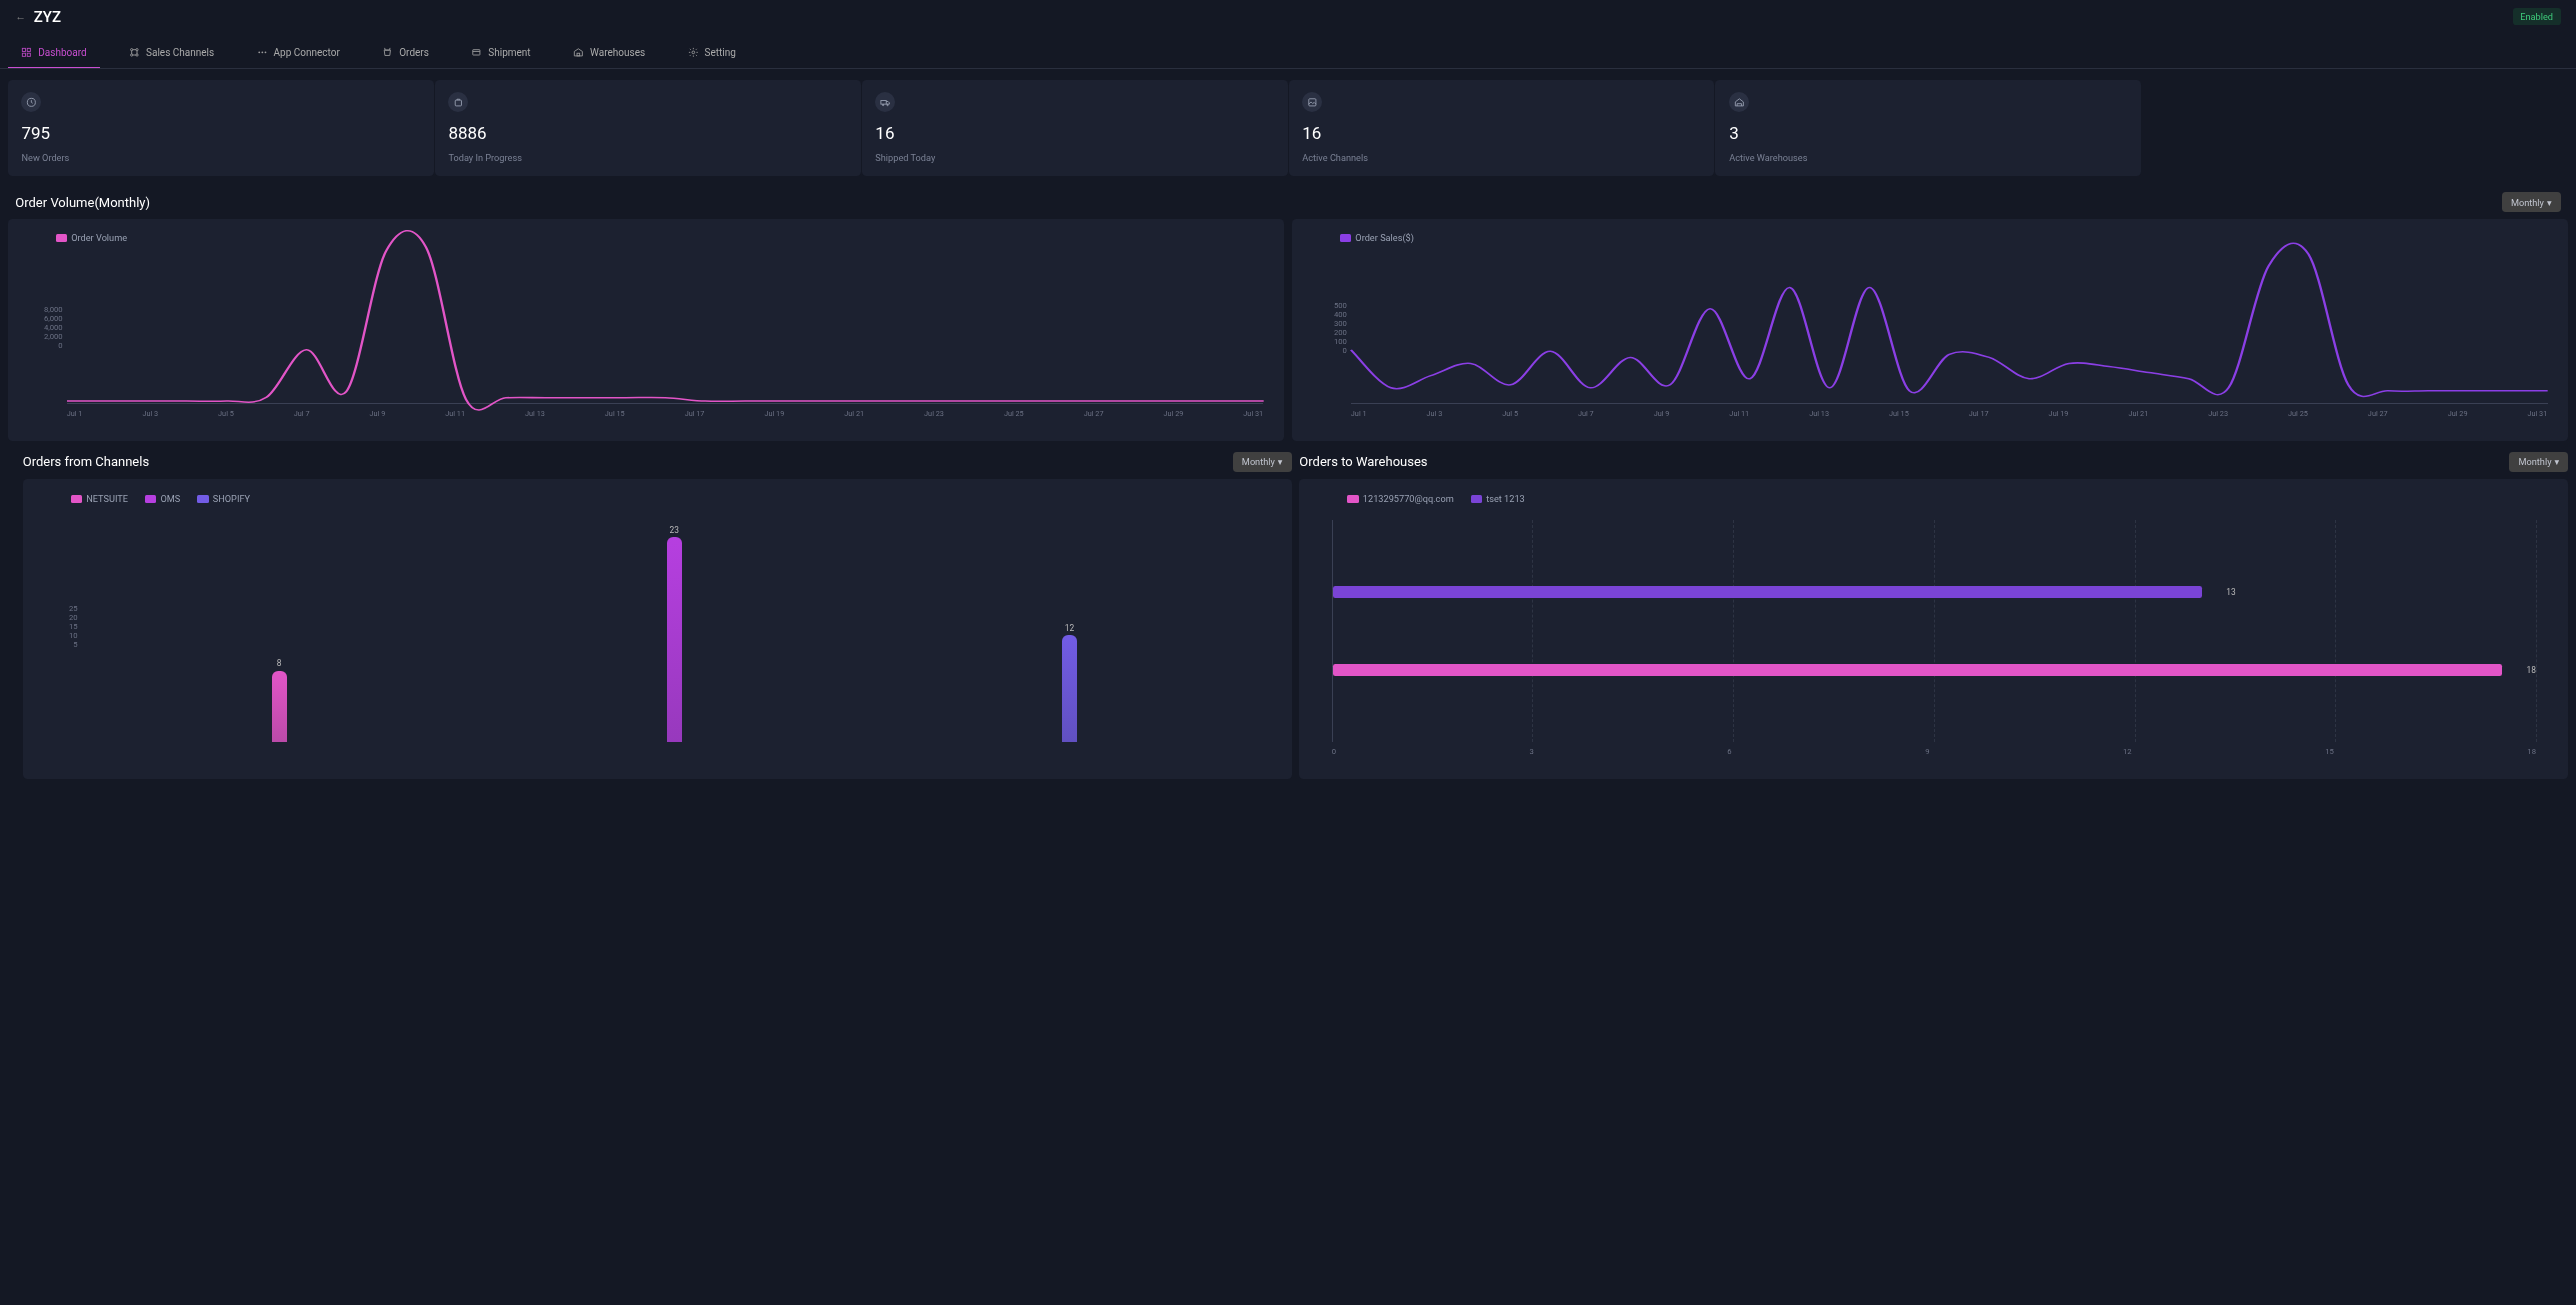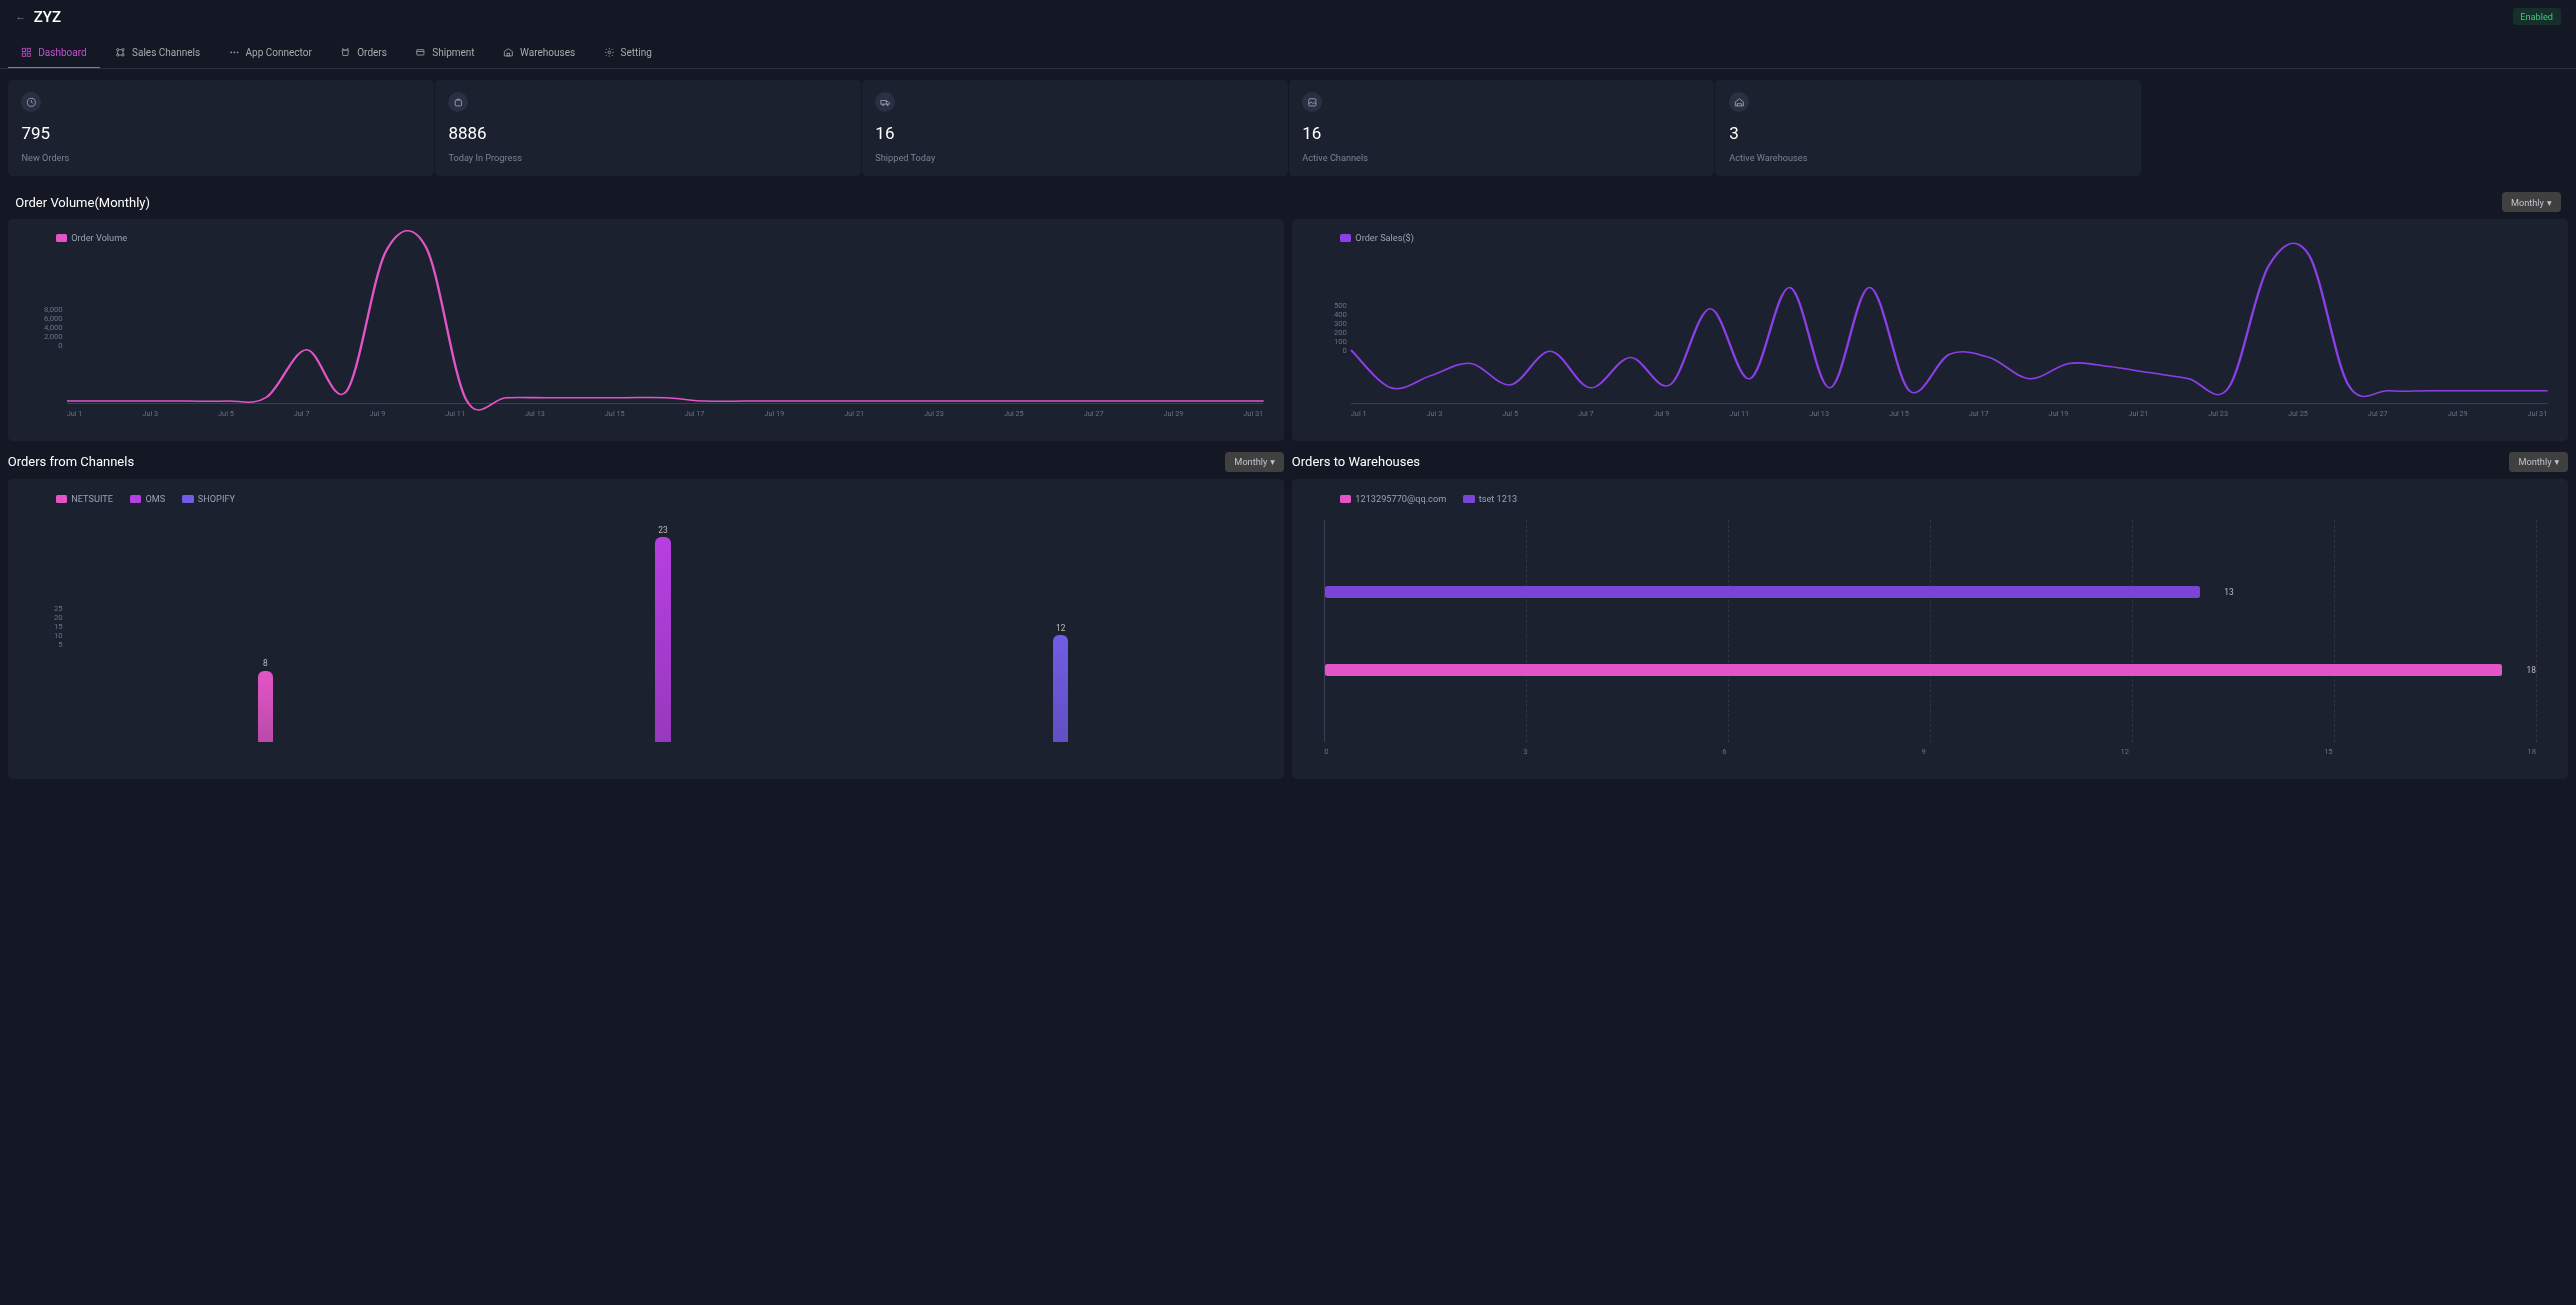--- a/index.html
+++ b/index.html
@@ -25,21 +25,21 @@
   .title { font-size: 15px; font-weight: 500; color: #fff; }
   .enabled-badge {
     background: rgba(30,180,80,0.15);
     color: #3ec97a;
     font-size: 9.2px;
     padding: 3.1px 7.7px;
     border-radius: 3.1px;
   }
   .tabs {
     display: flex;
-    gap: 1px;
+    gap: 15px;
     padding: 0 7.7px;
     border-bottom: 0.8px solid #2a2f3e;
     margin-top: 12.3px;
   }
   .tab {
     display: flex;
     align-items: center;
     gap: 6.1px;
     padding: 9.2px 13.8px;
     color: #aaa;
@@ -113,20 +113,21 @@
   .chart-area { position: relative; height: 176px; }
   .y-labels { position: absolute; left: 0; top: 0; bottom: 23px; width: 38px; display: flex; flex-direction: column; justify-content: center; text-align: right; font-size: 7.7px; color: #6b7184; }
   .plot { position: absolute; left: 42px; right: 3.8px; top: 0; bottom: 23px; border-bottom: 0.8px solid #3a4054; }
   .x-labels { position: absolute; left: 42px; right: 3.8px; bottom: 9.2px; display: flex; justify-content: space-between; font-size: 7.3px; color: #6b7184; }
   .line-svg { width: 100%; height: 100%; overflow: visible; }
   .bottom-row {
     display: grid;
     grid-template-columns: 1fr 1fr;
     gap: 7.7px;
     padding: 0 7.7px 10.7px 7.7px;
+    margin-left: 15px;
   }
   .bottom-col { }
   .bar-chart { position: relative; height: 253px; }
   .bar-plot { position: absolute; left: 42px; right: 7.7px; top: 7.7px; bottom: 23px; display: flex; align-items: flex-end; justify-content: space-around; }
   .bar { width: 15.3px; border-radius: 6.1px 6.1px 0 0; position: relative; }
   .bar-label { position: absolute; top: -12.3px; left: 50%; transform: translateX(-50%); font-size: 8.4px; color: #bbb; }
   .hbar-chart { position: relative; height: 253px; padding-left: 15.3px; }
   .hbar-plot { position: absolute; left: 15.3px; right: 15.3px; top: 7.7px; bottom: 23px; border-left: 0.8px solid #3a4054; display: flex; flex-direction: column; justify-content: space-evenly; }
   .hbar-row { display: flex; align-items: center; gap: 20px; }
   .hbar { height: 12.3px; border-radius: 2.3px; }

